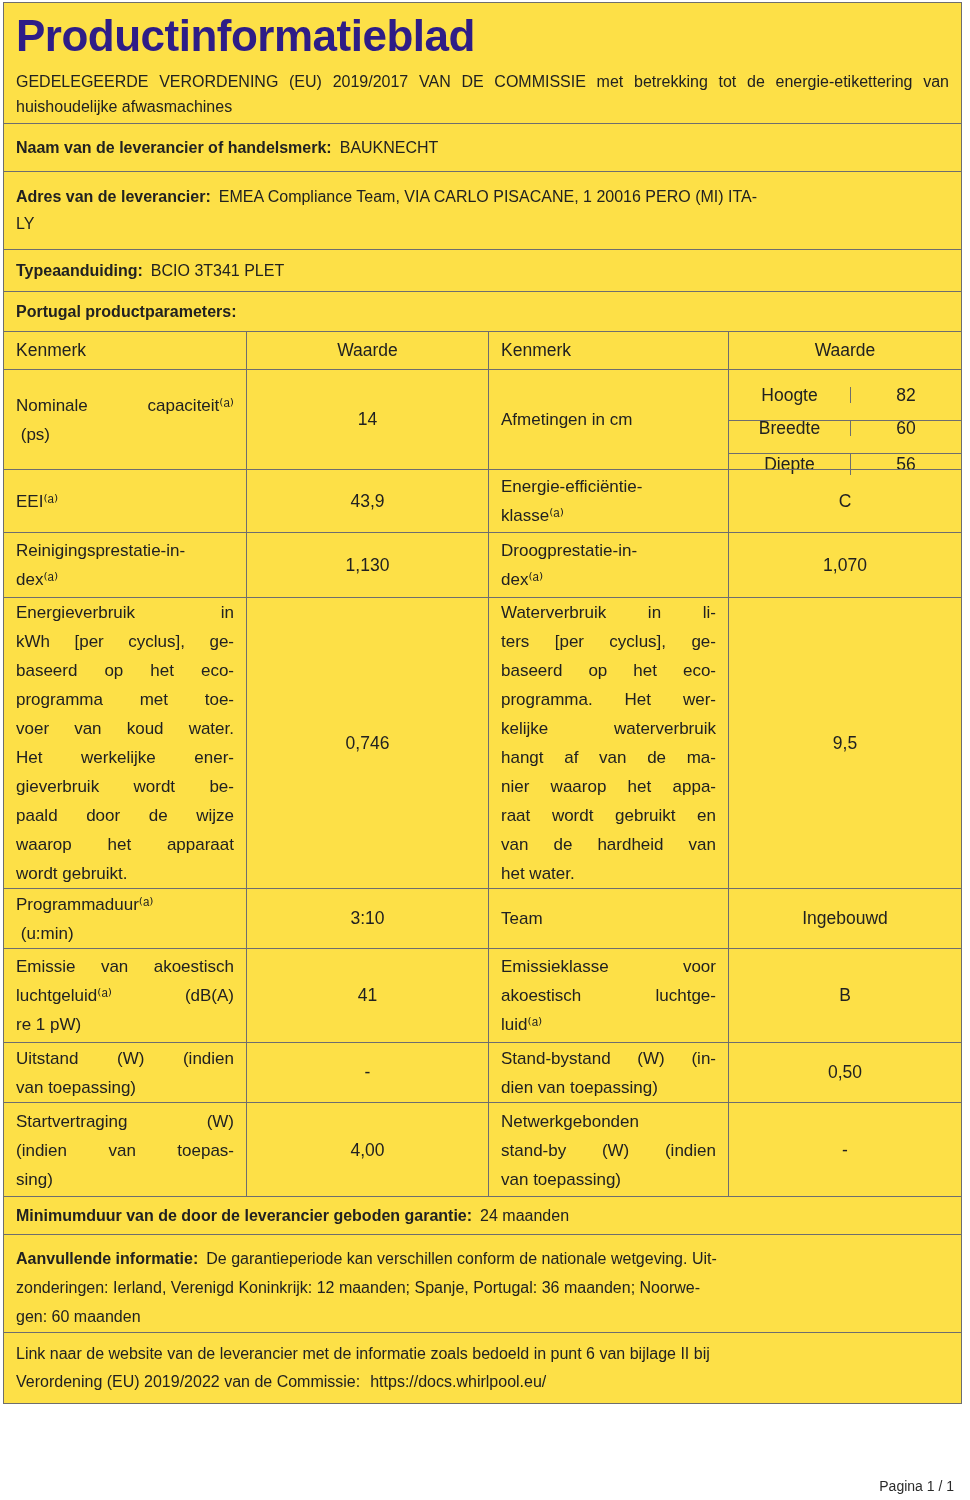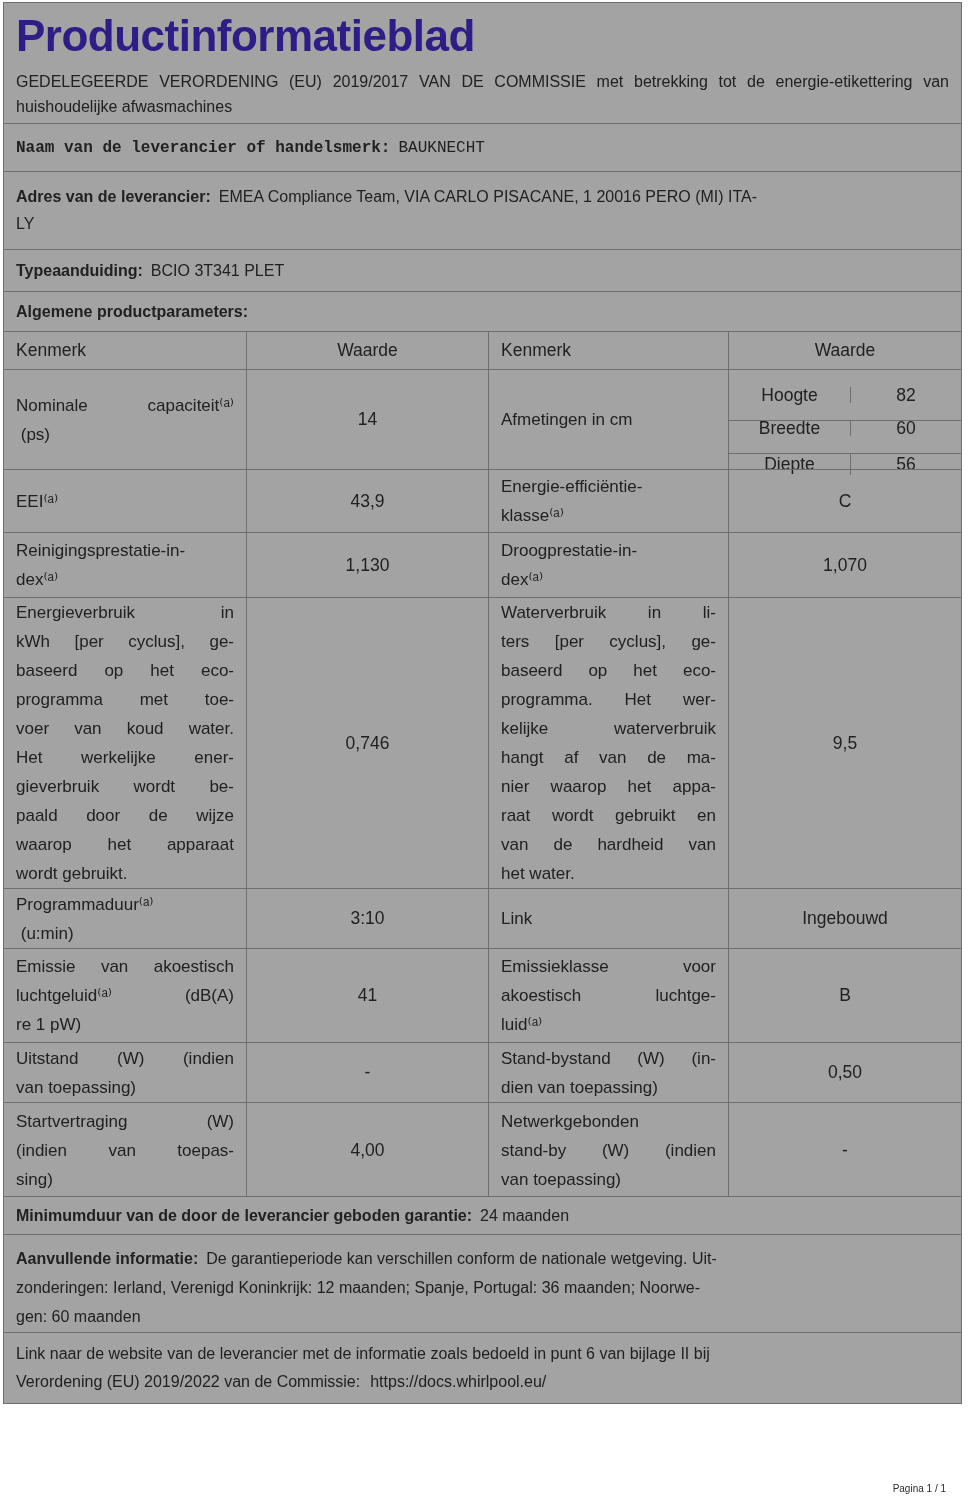--- a/index.html
+++ b/index.html
@@ -12,36 +12,36 @@
   body{
     position:relative;
     font-family:"Liberation Sans","DejaVu Sans",sans-serif;
     color:var(--txt);
     overflow:hidden;
   }
   .doc{
     position:absolute;left:3px;top:2px;width:959px;
     border:1px solid var(--bc);
     display:flex;flex-direction:column;
-    background:#a3a3a3;
+    background:#fde047;
   }
   .doc>*+*{border-top:1px solid var(--bc);}
   .sec{padding:11px 12px;font-size:16px;line-height:26px;}
   .sec .b{font-weight:700;}
   .sec .v{white-space:pre-line;}
   .sec .v.gap{margin-left:8px;}
 
   .sec-title{height:120px;padding:10px 12px 0 12px;}
   .doc-title{
     color:var(--title);font-weight:700;font-size:44px;line-height:46px;
     letter-spacing:-0.5px;
   }
   .regulation{margin-top:10px;font-size:16px;line-height:25px;width:933px;}
 
-  .row-naam{height:48px;font-family:Liberation Mono, monospace;}
+  .row-naam{height:48px;}
   .row-adres{height:78px;line-height:27px;}
   .row-type{height:42px;padding-top:8px;padding-bottom:8px;}
   .row-alg{height:40px;padding-top:7px;}
   .row-gar{height:38px;padding-top:6px;padding-bottom:6px;}
   .row-aanv{height:98px;padding-top:9px;line-height:29px;}
   .row-link{height:71px;padding-top:7px;line-height:28px;}
   .url{margin-left:10px;}
 
   
   .ptable{
@@ -73,21 +73,21 @@
     grid-template-rows:33px 33px 1fr;
   }
   .dc{
     display:flex;align-items:center;justify-content:center;
     font-size:17.5px;text-align:center;margin-top:17px;
   }
   .dc.t{border-top:1px solid var(--bc);}
   .dc.l{border-left:1px solid var(--bc);}
 
   .footnote{margin:8px 0 0 14px;font-size:16px;}
-  .pagina{position:absolute;right:24px;bottom:6px;font-size:10px;color:#2b2b2b;}
+  .pagina{position:absolute;right:16px;bottom:6px;font-size:14px;color:#2b2b2b;}
 </style>
 </head>
 <body>
 
 <div class="doc">
 
   <div class="sec-title">
     <div class="doc-title">Productinformatieblad</div>
     <div class="regulation">
         <div class="jline">GEDELEGEERDE VERORDENING (EU) 2019/2017 VAN DE COMMISSIE met betrekking tot de energie-etikettering van</div>
@@ -95,21 +95,21 @@
       </div>
   </div>
 
   <div class="sec row-naam"><span class="b">Naam van de leverancier of handelsmerk:</span><span class="v gap">BAUKNECHT</span></div>
 
   <div class="sec row-adres"><span class="b">Adres van de leverancier:</span><span class="v gap">EMEA Compliance Team, VIA CARLO PISACANE, 1 20016 PERO (MI) ITA-
 LY</span></div>
 
   <div class="sec row-type"><span class="b">Typeaanduiding:</span><span class="v gap">BCIO 3T341 PLET</span></div>
 
-  <div class="sec row-alg"><span class="b">Algemene productparameters:</span></div>
+  <div class="sec row-alg"><span class="b">Portugal productparameters:</span></div>
 
   <div class="ptable">
 
     <div class="c h">Kenmerk</div>
     <div class="c h bl val">Waarde</div>
     <div class="c h bl">Kenmerk</div>
     <div class="c h bl val">Waarde</div>
 
     <div class="c">
         <div class="jtext">
@@ -186,21 +186,21 @@
       </div>
     <div class="c bl val">9,5</div>
 
     <div class="c">
         <div class="jtext">
           <div class="jline">Programmaduur⁽ᵃ⁾</div>
           <div class="jline last">&nbsp;(u:min)</div>
         </div>
       </div>
     <div class="c bl val">3:10</div>
-    <div class="c bl">Link</div>
+    <div class="c bl">Team</div>
     <div class="c bl val">Ingebouwd</div>
 
     <div class="c">
         <div class="jtext">
           <div class="jline">Emissie van akoestisch</div>
           <div class="jline">luchtgeluid⁽ᵃ⁾ (dB(A)</div>
           <div class="jline last">re 1 pW)</div>
         </div>
       </div>
     <div class="c bl val">41</div>

